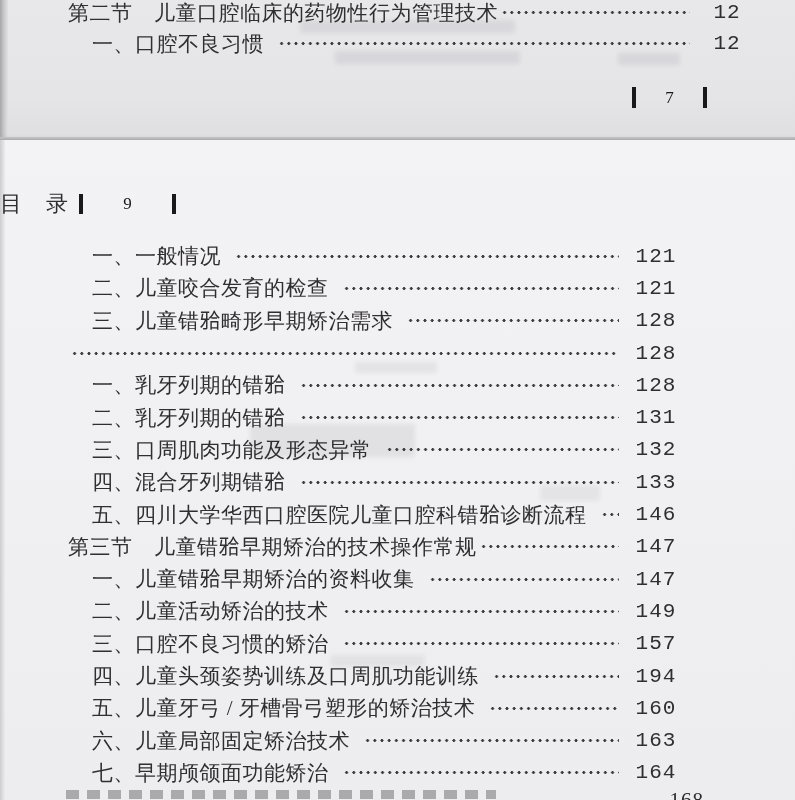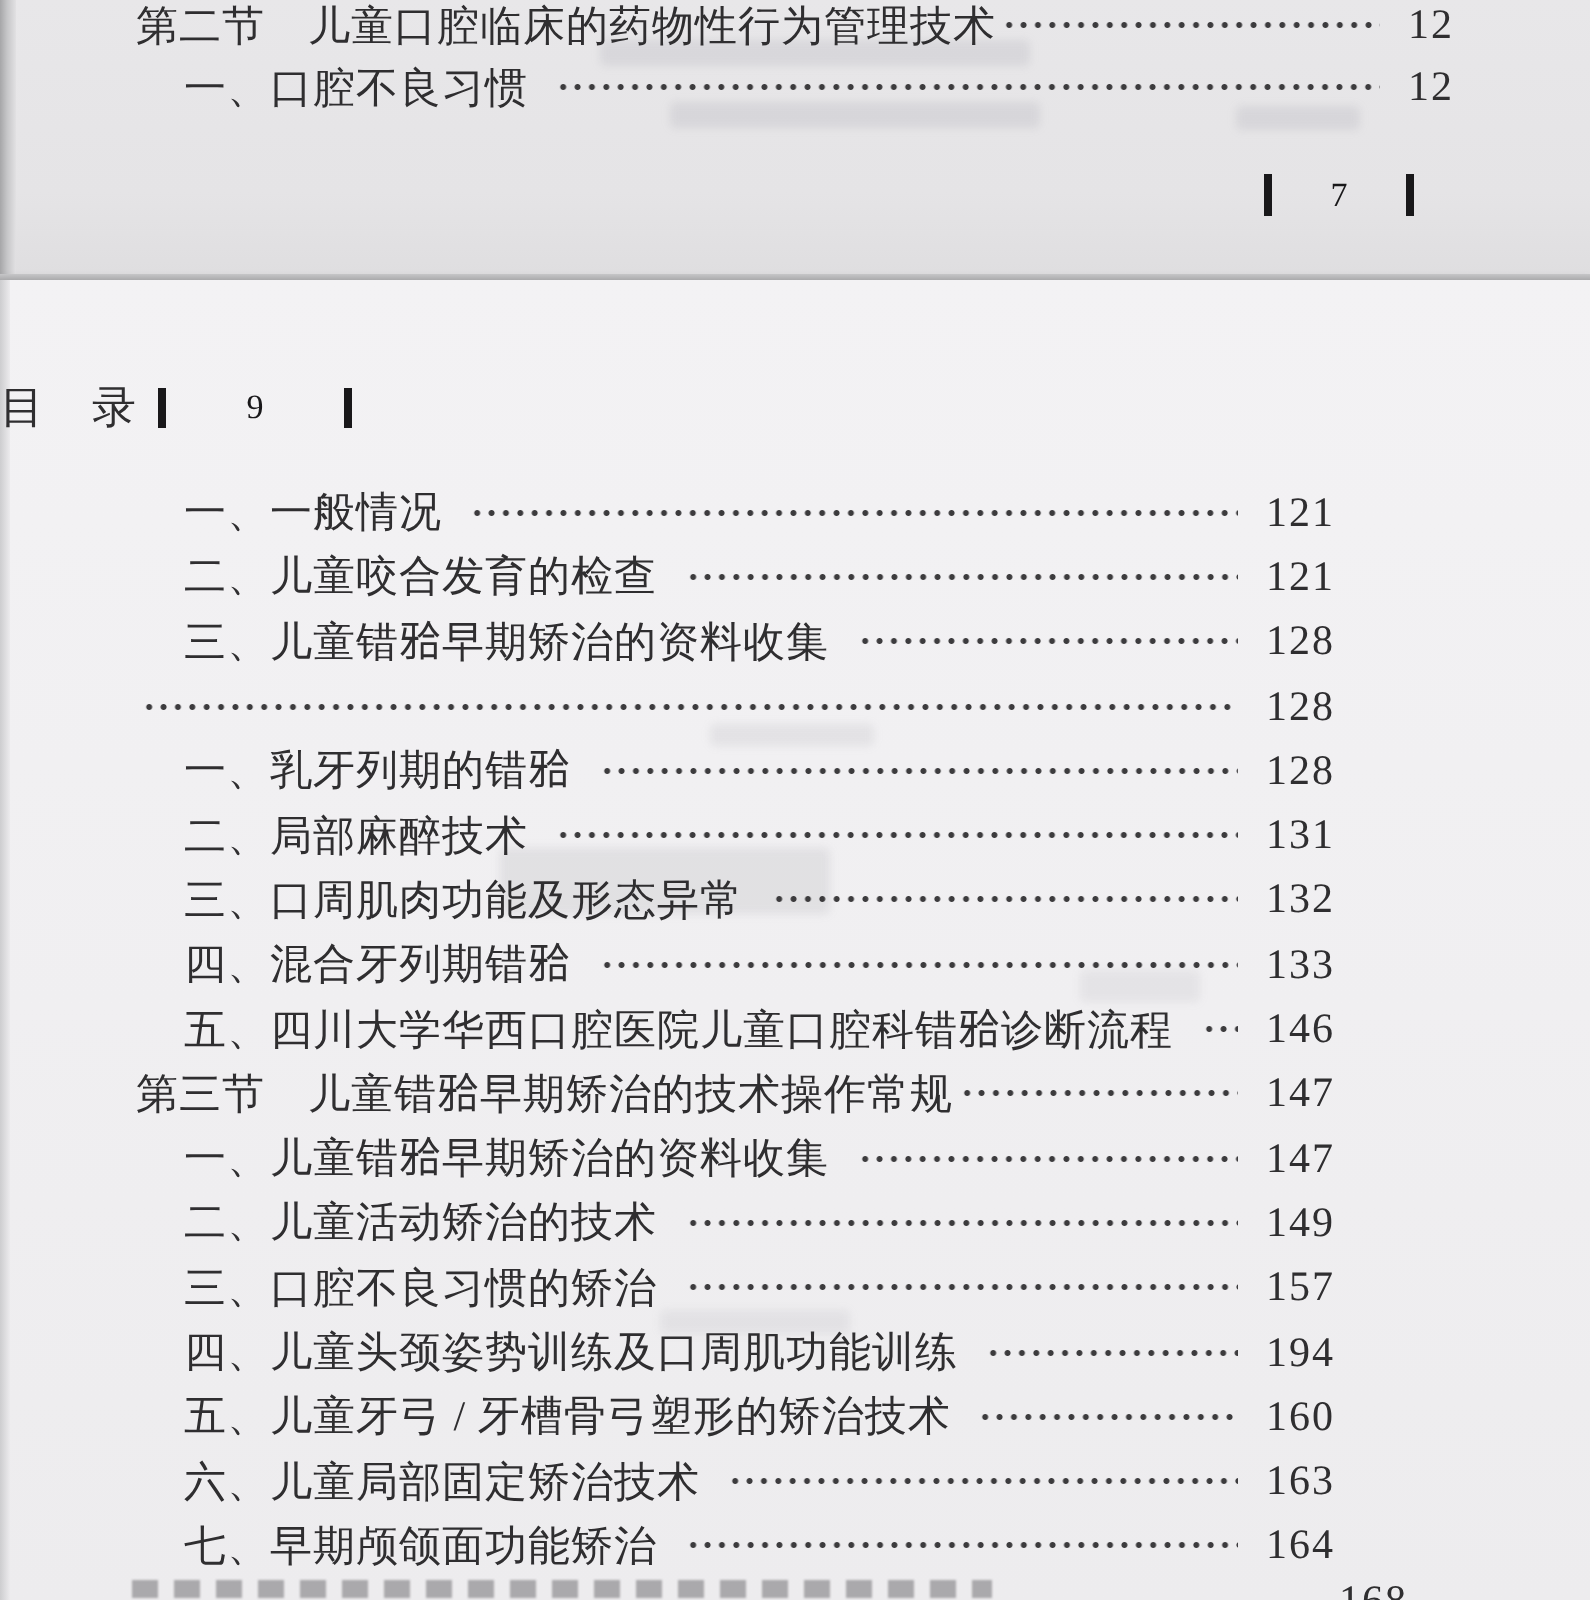--- a/index.html
+++ b/index.html
@@ -49,21 +49,21 @@
   }
   .trow .lbl{flex:0 0 auto;letter-spacing:.5px;}
   .trow .dots{
     flex:1 1 auto;height:100%;
     background-image:radial-gradient(circle,var(--dot) 1.25px,rgba(0,0,0,0) 1.7px);
     background-size:7.2px 9px;background-position:left center;background-repeat:repeat-x;
     margin-right:14px;
   }
   .trow.section .dots{margin-left:3px;}
   .trow.item .dots{margin-left:14px;}
-  .trow .pg{flex:0 0 auto;width:46px;text-align:left;letter-spacing:1px;}
+  .trow .pg{flex:0 0 auto;width:46px;text-align:center;letter-spacing:1px;font-family:Liberation Mono, monospace;}
   
   .prev-list{position:absolute;top:-3px;left:0;right:0;}
   .prev-list .trow{height:31px;padding-right:45px;}
   .prev-list .trow.section{padding-left:68px;}
   .prev-list .trow.item{padding-left:92px;}
   
   .badge{display:inline-flex;align-items:center;}
   .badge .bar{width:4px;background:#19181a;}
   .badge .num{text-align:center;color:#19181a;font-size:17px;}
   .badge-7{position:absolute;top:87px;right:88px;}
@@ -162,35 +162,35 @@
         <span class="lbl">一、一般情况</span>
         <span class="dots"></span>
         <span class="pg">121</span>
       </div>
       <div class="trow item">
         <span class="lbl">二、儿童咬合发育的检查</span>
         <span class="dots"></span>
         <span class="pg">121</span>
       </div>
       <div class="trow item">
-        <span class="lbl">三、儿童错𬌗早期矫治的资料收集</span>
+        <span class="lbl">三、儿童错𬌗畸形早期矫治需求</span>
         <span class="dots"></span>
         <span class="pg">128</span>
       </div>
       <div class="trow section">
         <span class="dots"></span>
         <span class="pg">128</span>
       </div>
       <div class="trow item">
         <span class="lbl">一、乳牙列期的错𬌗</span>
         <span class="dots"></span>
         <span class="pg">128</span>
       </div>
       <div class="trow item">
-        <span class="lbl">二、局部麻醉技术</span>
+        <span class="lbl">二、乳牙列期的错𬌗</span>
         <span class="dots"></span>
         <span class="pg">131</span>
       </div>
       <div class="trow item">
         <span class="lbl">三、口周肌肉功能及形态异常</span>
         <span class="dots"></span>
         <span class="pg">132</span>
       </div>
       <div class="trow item">
         <span class="lbl">四、混合牙列期错𬌗</span>

